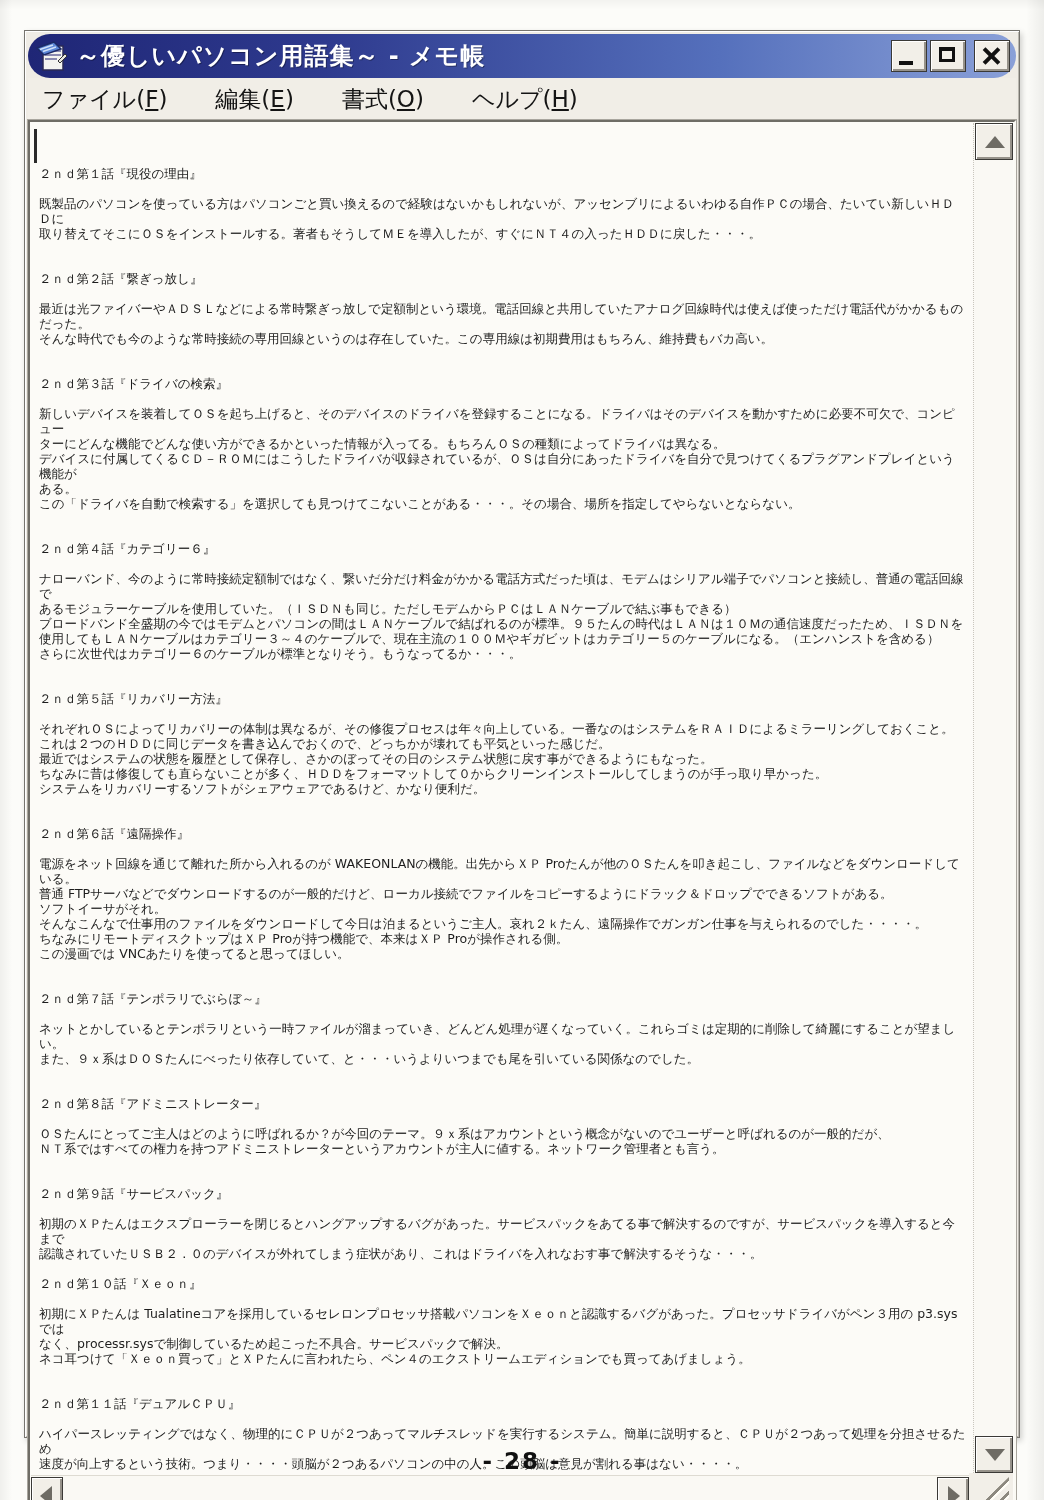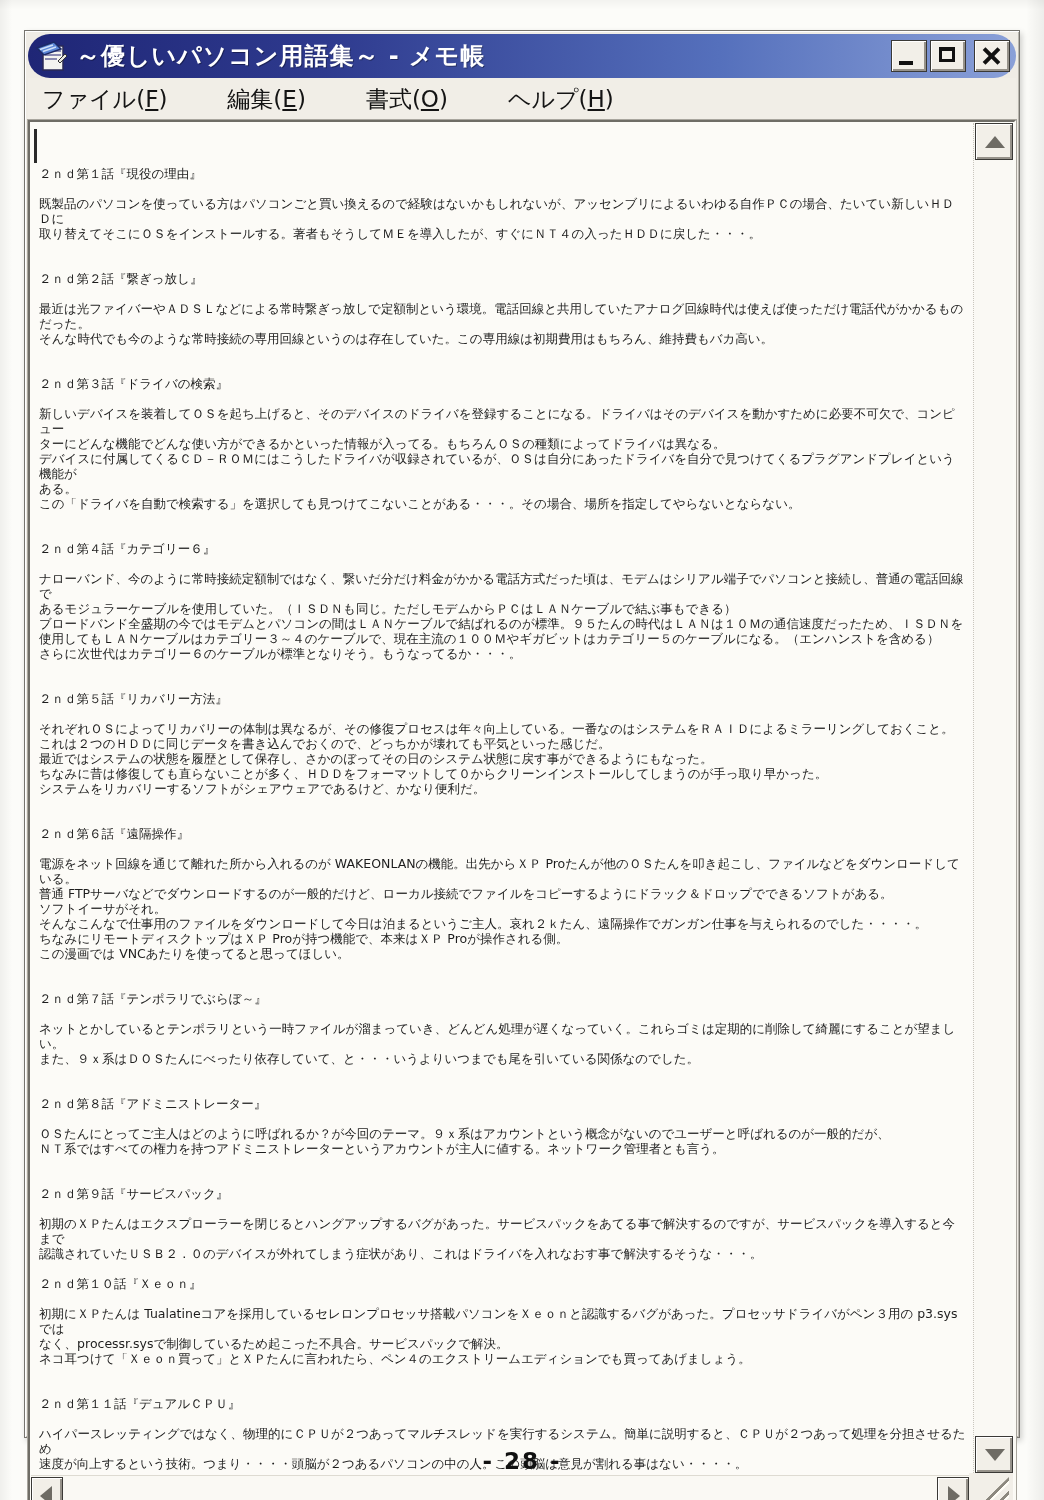--- a/index.html
+++ b/index.html
@@ -48,21 +48,21 @@
   .tbtn.close{margin-left:8px;}
   .glyph-min{position:absolute;left:7px;bottom:6px;width:14px;height:4px;background:#111;}
   .glyph-max{position:absolute;left:8px;top:6px;width:16px;height:15px;border:3px solid #111;border-top-width:4px;box-sizing:border-box;background:transparent;}
   .glyph-close-a,.glyph-close-b{position:absolute;left:6px;top:13px;width:21px;height:4px;background:#111;}
   .glyph-close-a{transform:rotate(45deg);}
   .glyph-close-b{transform:rotate(-45deg);}
   
   .menubar{
     height:42px;background:#f1eee7;
     display:flex;align-items:center;
-    padding-left:14px;gap:60px;
+    padding-left:14px;gap:48px;
     font-size:23px;color:#141414;
   }
   .menu-item{white-space:nowrap;cursor:default;}
   .menu-item .u{text-decoration:underline;}
   
   .textframe{
     position:relative;
     height:1398px;
     background:#fcfbf7;
     border:2px solid;

